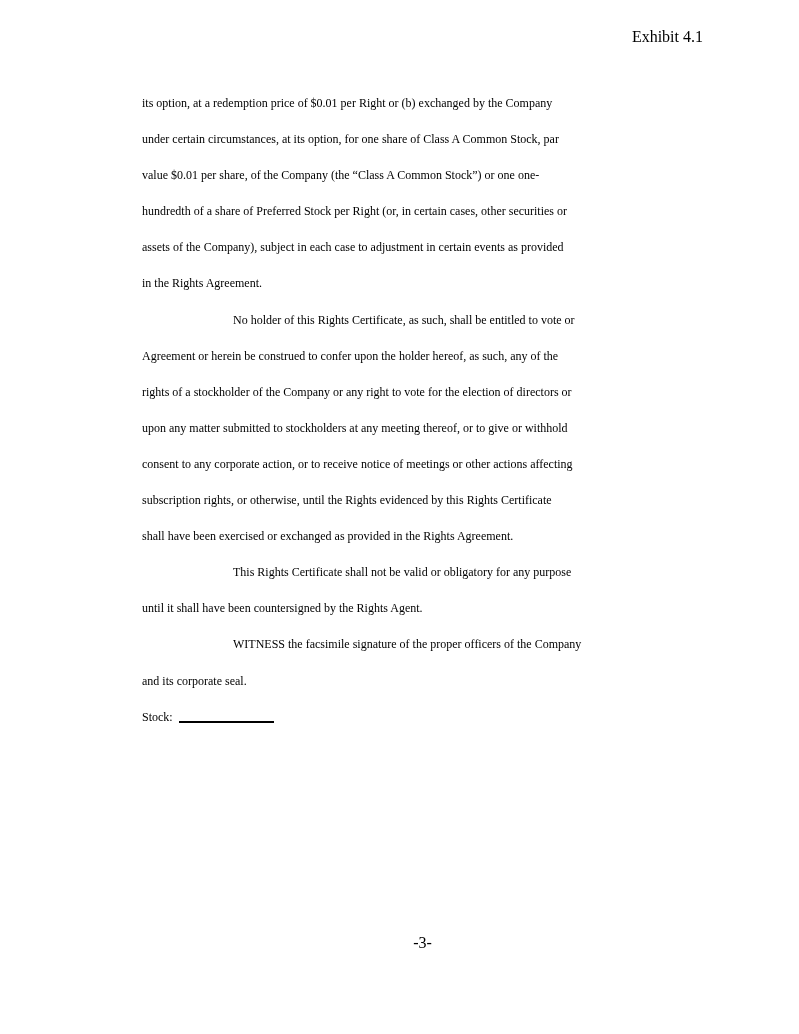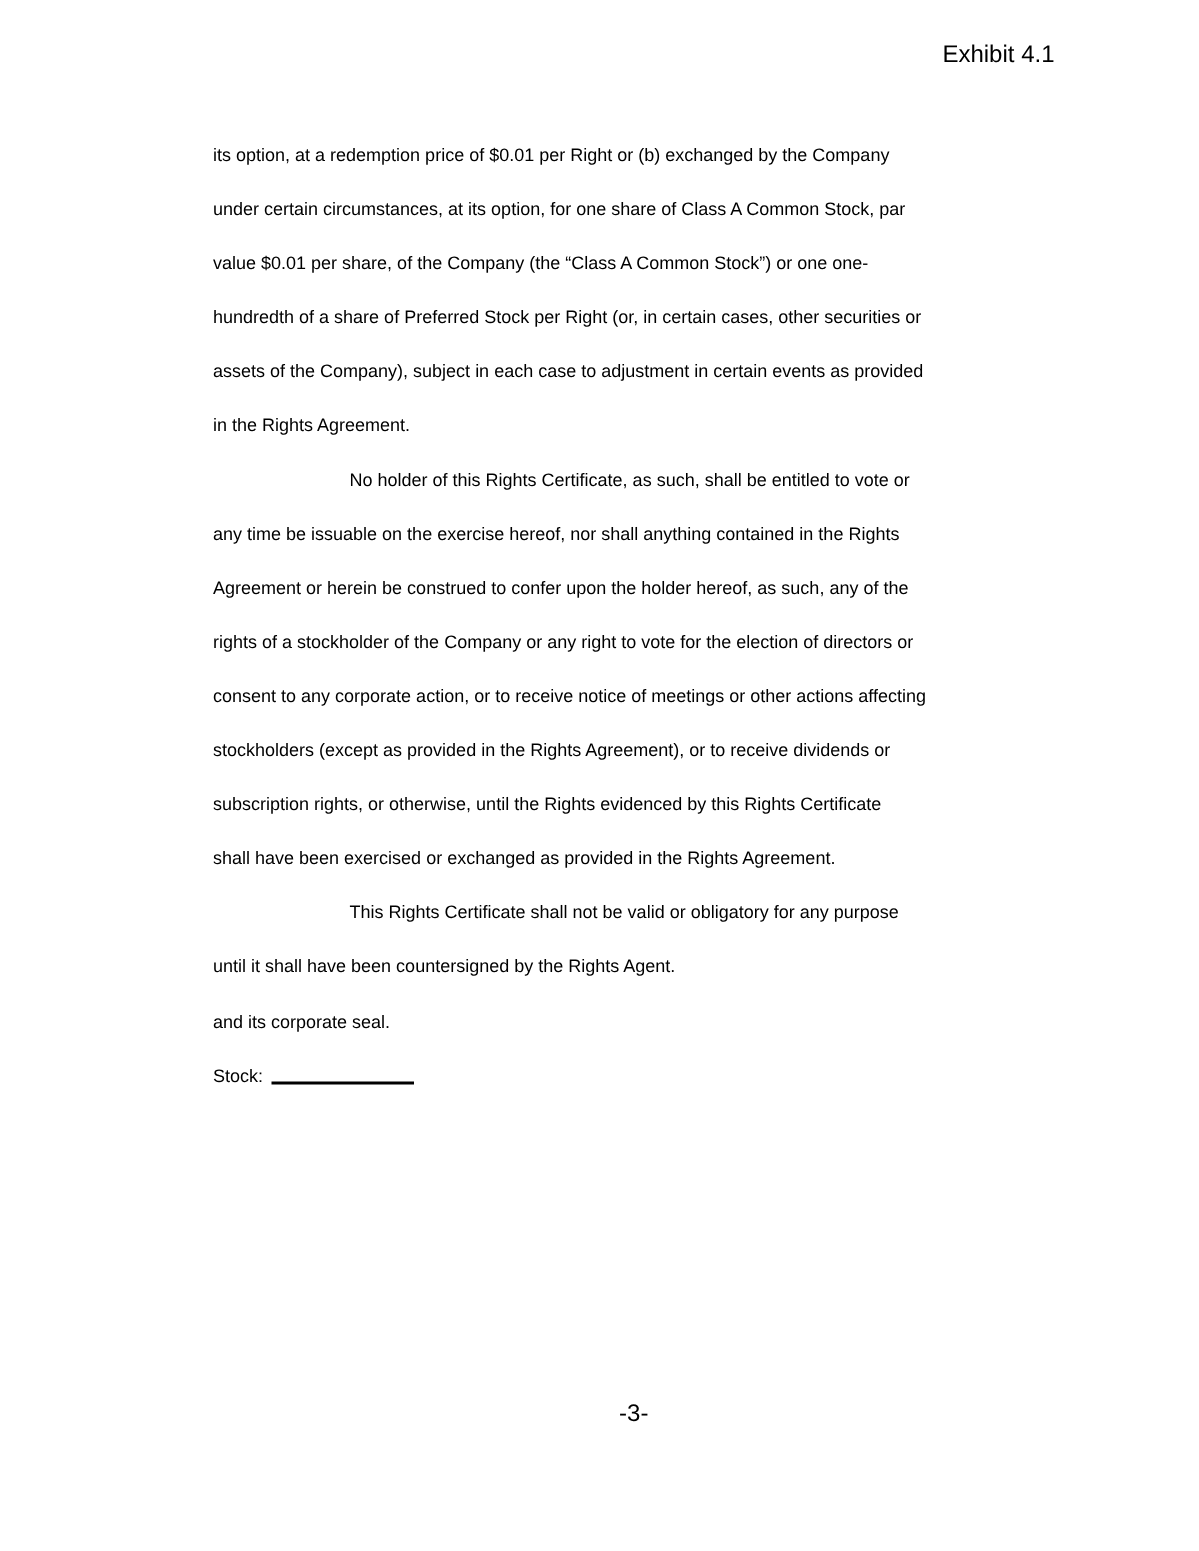--- a/index.html
+++ b/index.html
@@ -6,21 +6,21 @@
     margin: 0;
     padding: 0;
     background: #ffffff;
   }
   .page {
     position: relative;
     width: 799px;
     height: 1034px;
     background: #ffffff;
     color: #000000;
-    font-family: Liberation Sans, sans-serif;
+    font-family: Liberation Serif, serif;
     overflow: hidden;
   }
   .exhibit-header {
     position: absolute;
     top: 29px;
     left: 142px;
     width: 561px;
     text-align: right;
     font-size: 16px;
     line-height: 16px;
@@ -69,31 +69,31 @@
   <div class="body-text">
 
     <div class="line">its option, at a redemption price of $0.01 per Right or (b) exchanged by the Company</div>
     <div class="line">under certain circumstances, at its option, for one share of Class A Common Stock, par</div>
     <div class="line">value $0.01 per share, of the Company (the “Class A Common Stock”) or one one-</div>
     <div class="line">hundredth of a share of Preferred Stock per Right (or, in certain cases, other securities or</div>
     <div class="line">assets of the Company), subject in each case to adjustment in certain events as provided</div>
     <div class="line">in the Rights Agreement.</div>
 
     <div class="line indent">No holder of this Rights Certificate, as such, shall be entitled to vote or</div>
-    <div class="line">any time be issuable on the exercise hereof, nor shall anything contained in the Rights</div>
     <div class="line">Agreement or herein be construed to confer upon the holder hereof, as such, any of the</div>
     <div class="line">rights of a stockholder of the Company or any right to vote for the election of directors or</div>
+    <div class="line">upon any matter submitted to stockholders at any meeting thereof, or to give or withhold</div>
     <div class="line">consent to any corporate action, or to receive notice of meetings or other actions affecting</div>
-    <div class="line">stockholders (except as provided in the Rights Agreement), or to receive dividends or</div>
     <div class="line">subscription rights, or otherwise, until the Rights evidenced by this Rights Certificate</div>
     <div class="line">shall have been exercised or exchanged as provided in the Rights Agreement.</div>
 
     <div class="line indent">This Rights Certificate shall not be valid or obligatory for any purpose</div>
     <div class="line">until it shall have been countersigned by the Rights Agent.</div>
 
+    <div class="line indent">WITNESS the facsimile signature of the proper officers of the Company</div>
     <div class="line">and its corporate seal.</div>
 
     <div class="line">
       <span>Stock:</span><span class="date-blank"></span>
     </div>
 
   </div>
 
   <div class="page-footer">-3-</div>
 

